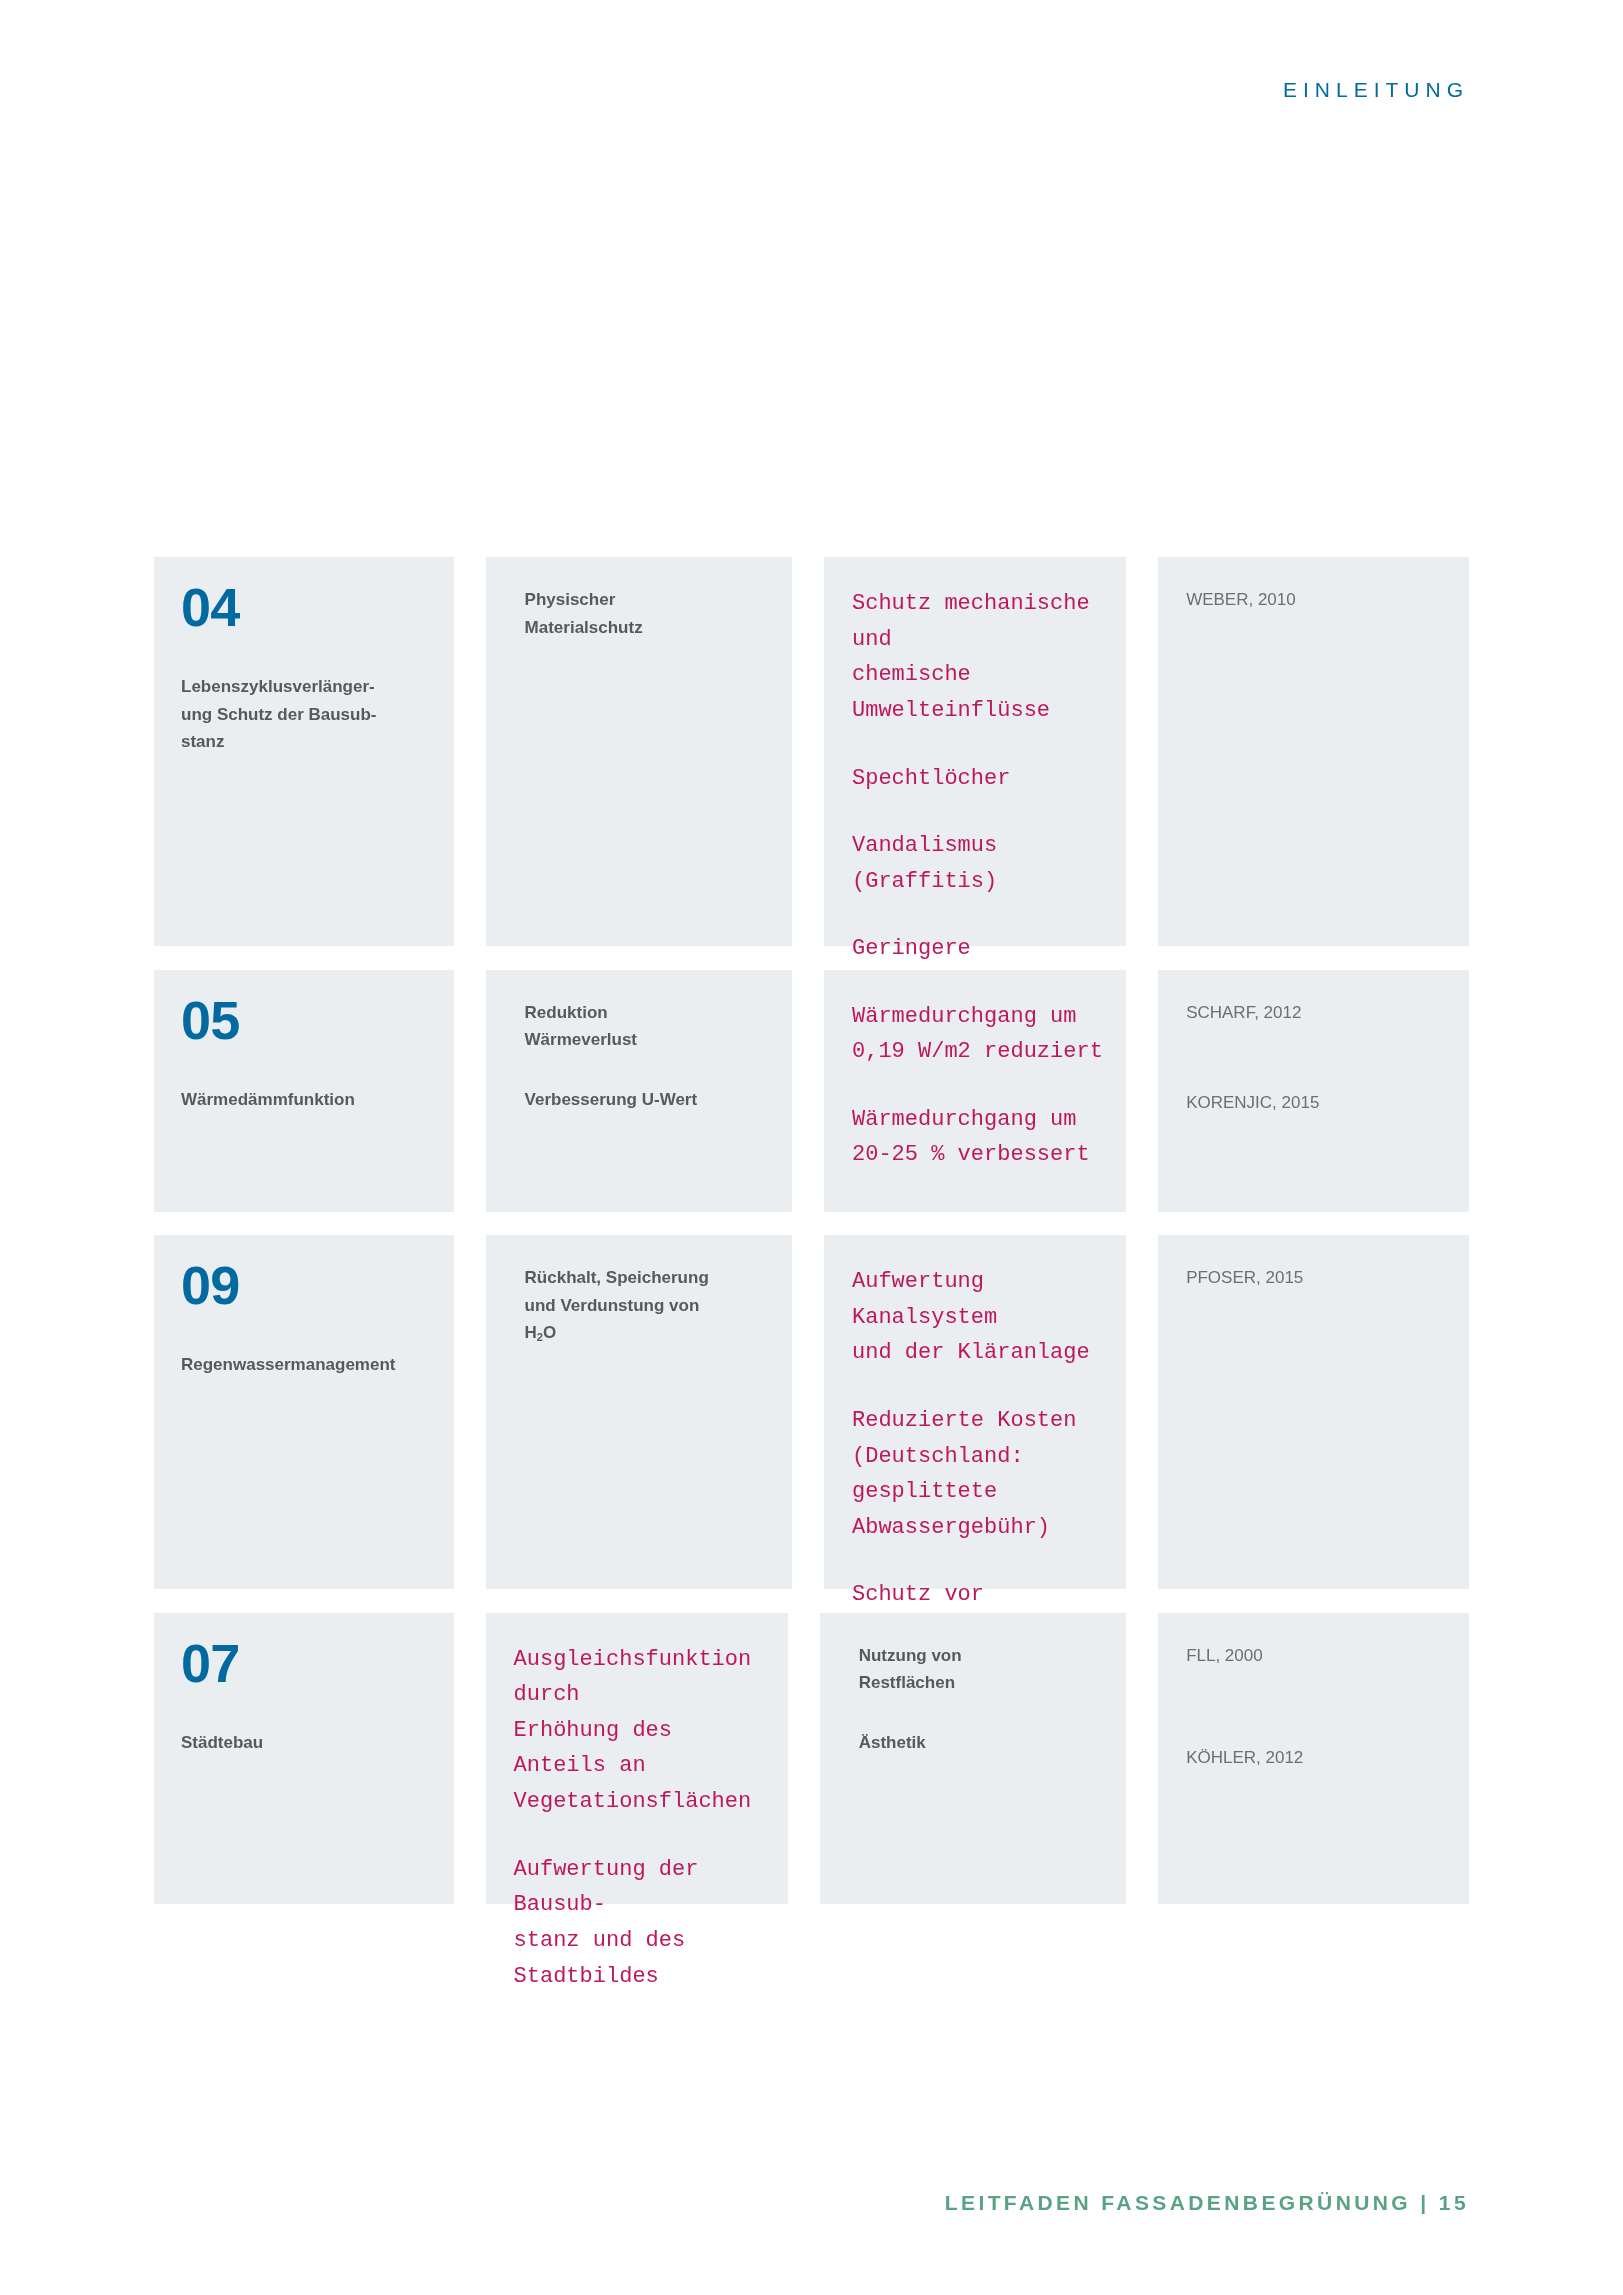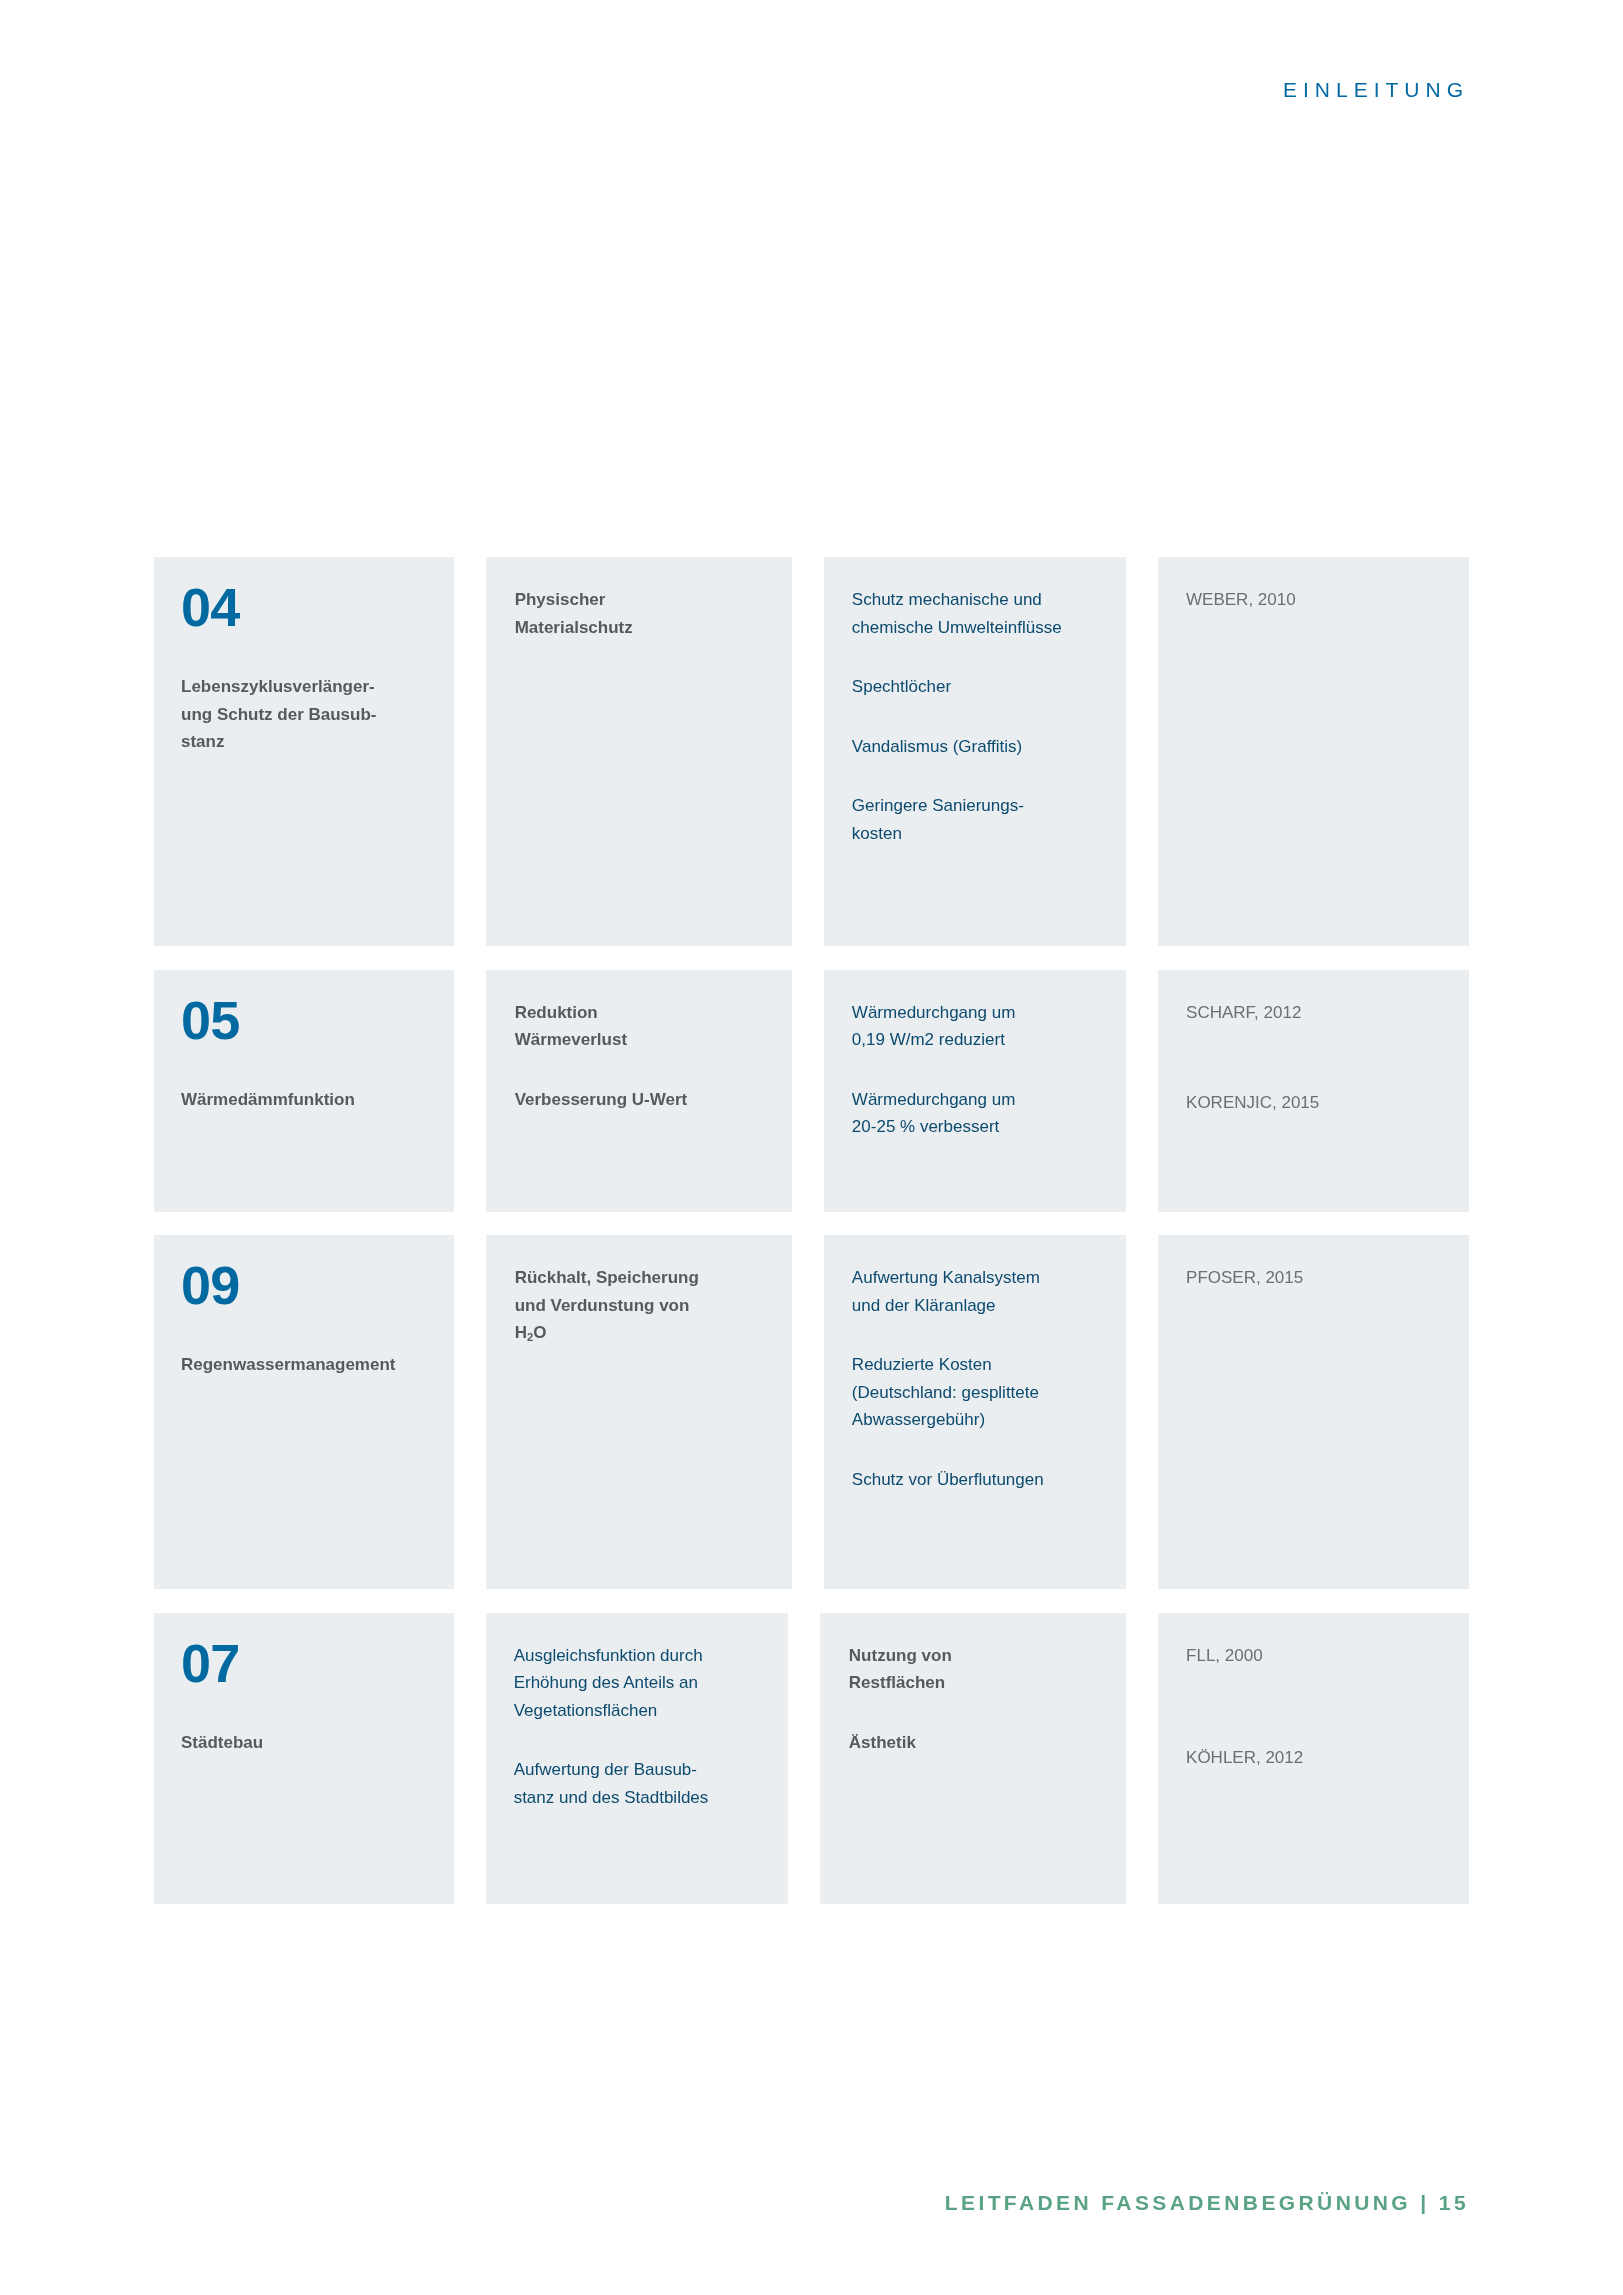--- a/index.html
+++ b/index.html
@@ -79,40 +79,41 @@
   .theme {
     margin-top: 39px;
     font-size: 17px;
     font-weight: bold;
     color: #58595b;
     line-height: 1.62;
   }
 
   
   .col-aspect {
-    padding: 29px 23px 0 29px;
+    padding: 29px 23px 0 39px;
   }
   .aspect-item {
     font-size: 17px;
     font-weight: bold;
     color: #58595b;
     line-height: 1.62;
     margin-bottom: 32px;
   }
   .aspect-item:last-child { margin-bottom: 0; }
 
   
   .col-effect {
     padding: 29px 19.5px 0 28px;
   }
   .effect-item {
-    font-size: 17px;
-    color: #0c4a6e;
+    font-size: 22px;
+    color: #be185d;
     line-height: 1.62;
     margin-bottom: 32px;
+    font-family: Liberation Mono, monospace;
   }
   .effect-item:last-child { margin-bottom: 0; }
 
   
   .col-source {
     padding: 29px 19.5px 0 28px;
   }
   .source-item {
     font-size: 17px;
     color: #6d6e71;

